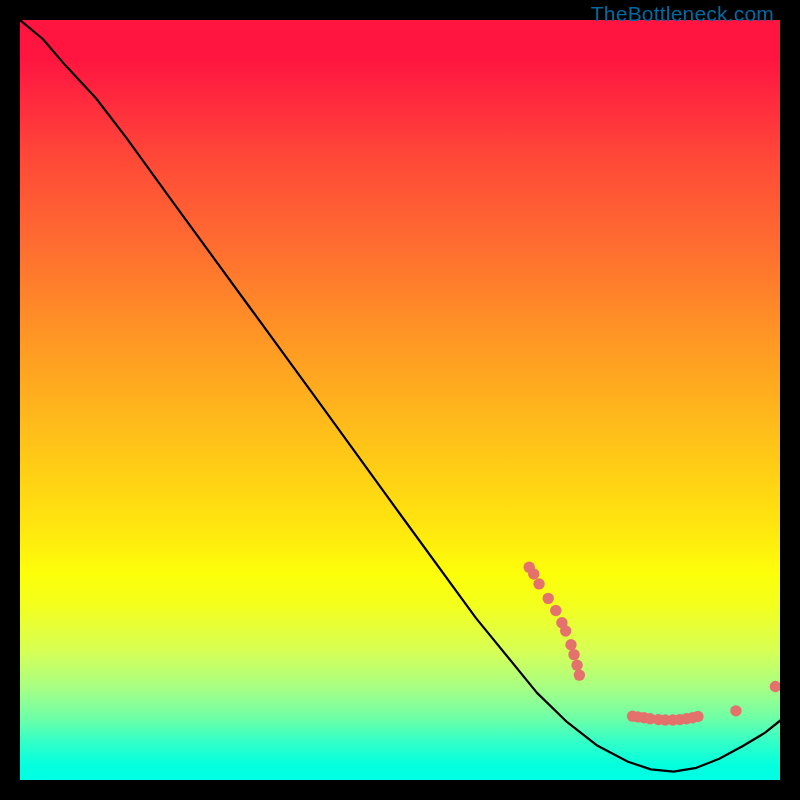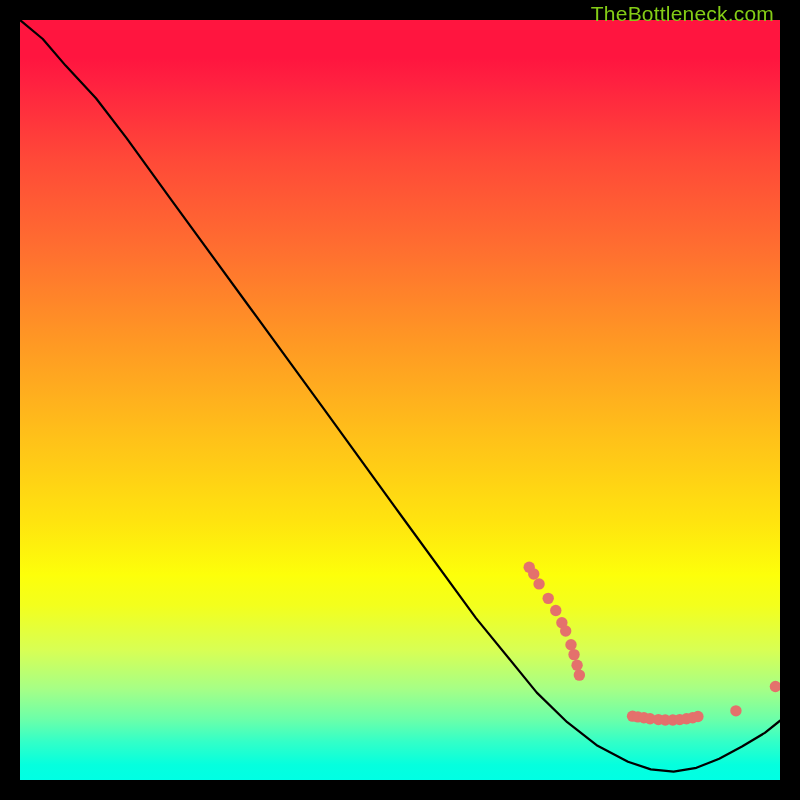--- a/index.html
+++ b/index.html
@@ -48,21 +48,21 @@
       #6cffa9 92%,
       #32ffc8 95%,
       #05ffde 98%,
       #00ffe4 100%
     );
   }
   .watermark {
     position: absolute;
     top: 2px;
     right: 26px;
-    color: #84cc16;
+    color: #0369a1;
     font-size: 21px;
     font-weight: 400;
     letter-spacing: 0.2px;
     user-select: none;
     white-space: nowrap;
   }
   svg.overlay {
     position: absolute;
     left: 0;
     top: 0;

